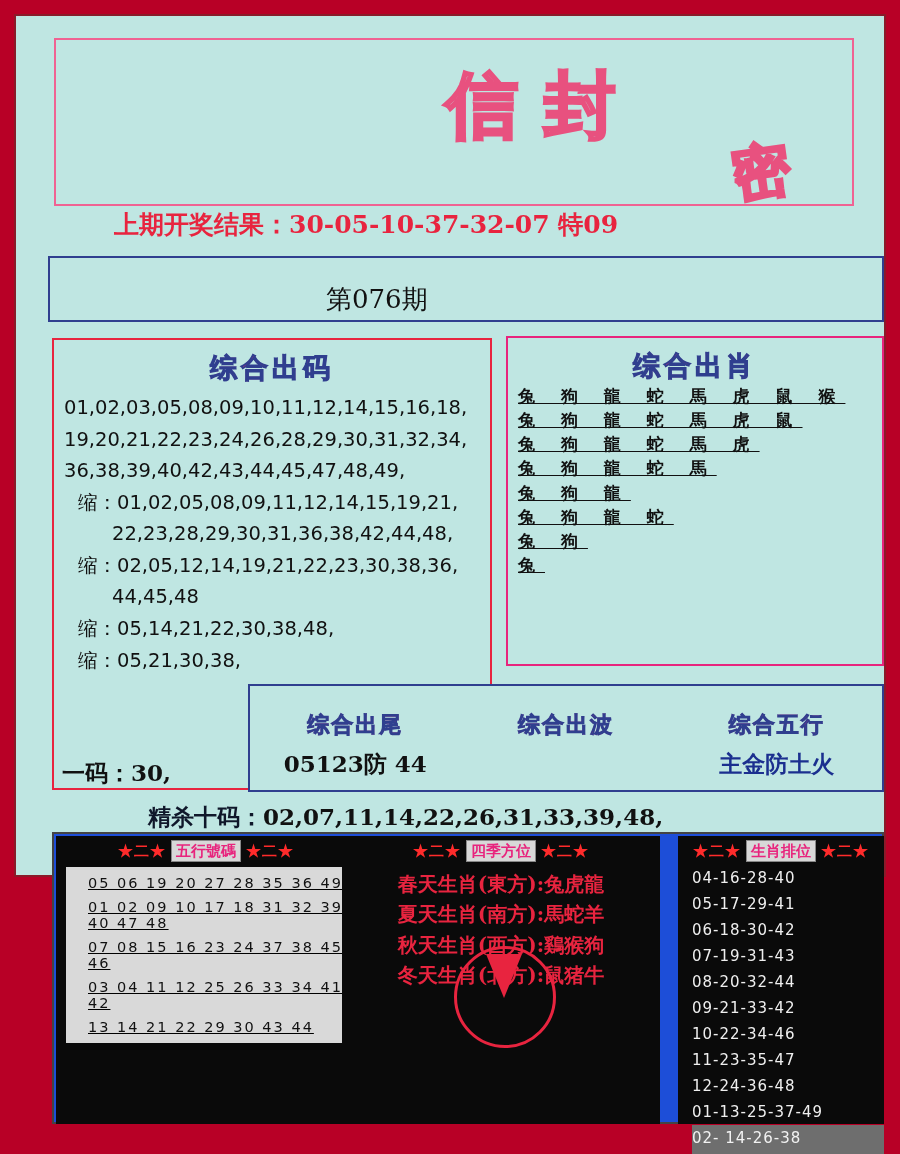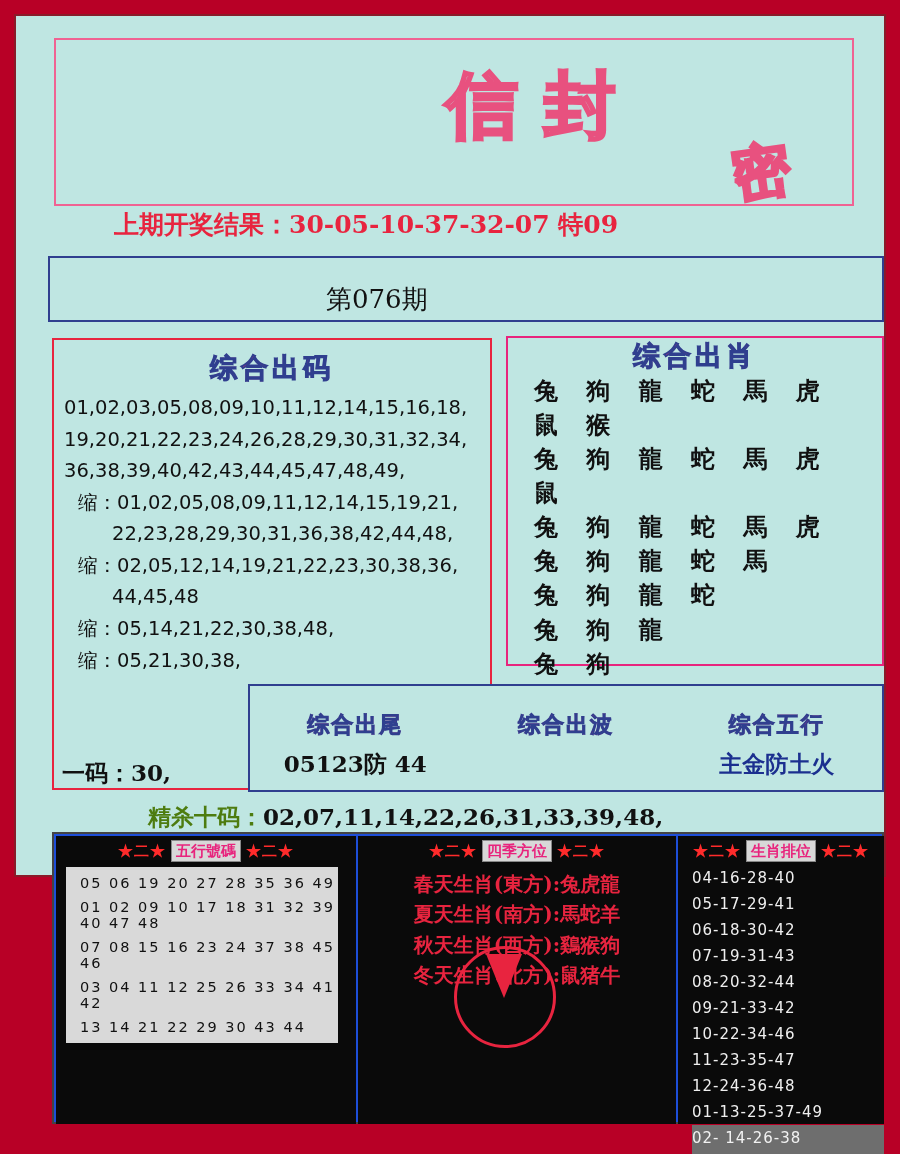--- a/index.html
+++ b/index.html
@@ -77,29 +77,29 @@
     position:absolute;left:46px;top:742px;
     font-family:"DejaVu Serif","Liberation Serif",serif;
     font-size:23px;font-weight:bold;color:#111;
   }
   
   .box-right{
     position:absolute;left:490px;top:320px;width:378px;height:330px;
     background:#bfe6e2;border:2px solid #e8247d;box-sizing:border-box;
   }
   .zodiac-title{
-    text-align:center;margin-top:0;
+    text-align:center;margin-top:10px;
     font-family:"DejaVu Serif","Liberation Serif",serif;
     font-size:27px;font-weight:bold;color:#e8247d;
     -webkit-text-stroke:1px #2f3f8f;letter-spacing:4px;
   }
   .zrow{
     font-family:"DejaVu Serif","Liberation Serif",serif;
-    font-size:24px;font-weight:bold;color:#111;
-    padding-left:26px;line-height:1.42;letter-spacing:10px;
+    font-size:17px;font-weight:bold;color:#111;
+    padding-left:10px;line-height:1.42;letter-spacing:10px;text-decoration:underline;
   }
   
   .strip{
     position:absolute;left:232px;top:668px;width:636px;height:108px;
     background:#bfe6e2;border:2px solid #2f3f8f;box-sizing:border-box;
     display:flex;
   }
   .strip .cell{flex:1;text-align:center;padding-top:24px;}
   .cell-title{
     font-family:"DejaVu Serif","Liberation Serif",serif;
@@ -110,41 +110,41 @@
     margin-top:9px;
     font-family:"DejaVu Serif","Liberation Serif",serif;
     font-size:23px;font-weight:bold;color:#111;
   }
   .cell-val.blue{color:#1b2f8f;}
   .kill-line{
     position:absolute;left:132px;top:786px;
     font-family:"DejaVu Serif","Liberation Serif",serif;
     font-size:23px;font-weight:bold;color:#111;white-space:nowrap;
   }
-  .kill-line .lbl{color:#4d7c0f;}
+  .kill-line .lbl{color:#0f172a;}
   
   .bottom{
     position:absolute;left:36px;top:816px;width:832px;height:292px;
     background:#1d4ed8;border:2px solid #444;box-sizing:border-box;
   }
   .b-col1{position:absolute;left:2px;top:2px;width:300px;height:288px;background:#0a0a0a;}
-  .b-col2{position:absolute;left:304px;top:2px;width:318px;height:288px;background:#0a0a0a;}
+  .b-col2{position:absolute;left:288px;top:2px;width:318px;height:288px;background:#0a0a0a;}
   .b-col3{position:absolute;left:624px;top:2px;width:206px;height:288px;background:#0a0a0a;}
   .hdr{
     text-align:center;margin-top:6px;white-space:nowrap;
     font-family:"DejaVu Serif","Liberation Serif",serif;
     font-size:15px;font-weight:bold;
   }
   .hdr .star{color:#ff2b2b;letter-spacing:1px;}
   .hdr .tag{
     color:#e8247d;background:#d8d8d8;padding:1px 4px;border:1px solid #888;
     margin:0 5px;
   }
   .wx-rows{
-    margin-top:6px;margin-left:10px;background:#d9d9d9;width:272px;padding:4px 0;
+    margin-top:6px;margin-left:10px;background:#d9d9d9;width:272px;padding:4px 8px;text-decoration:underline;
   }
   .wx-row{
     font-family:"DejaVu Sans","Liberation Sans",sans-serif;
     font-size:14.5px;color:#111;padding:4px 0 4px 14px;letter-spacing:2px;
   }
   .season{
     margin-top:8px;text-align:center;
     font-family:"DejaVu Serif","Liberation Serif",serif;
     font-size:20px;font-weight:bold;color:#e8243f;line-height:1.52;
   }
@@ -194,22 +194,22 @@
       </div>
     </div>
     <div class="oneline">一码：30,</div>
 
     <div class="box-right">
       <div class="zodiac-title">综合出肖</div>
       <div class="zrow">兔 狗 龍 蛇 馬 虎 鼠 猴</div>
       <div class="zrow">兔 狗 龍 蛇 馬 虎 鼠</div>
       <div class="zrow">兔 狗 龍 蛇 馬 虎</div>
       <div class="zrow">兔 狗 龍 蛇 馬</div>
+      <div class="zrow">兔 狗 龍</div>
       <div class="zrow">兔 狗 龍 蛇</div>
-      <div class="zrow">兔 狗 龍</div>
       <div class="zrow">兔 狗</div>
       <div class="zrow">兔</div>
     </div>
 
     <div class="strip">
       <div class="cell">
         <div class="cell-title">综合出尾</div>
         <div class="cell-val">05123防 44</div>
       </div>
       <div class="cell">

